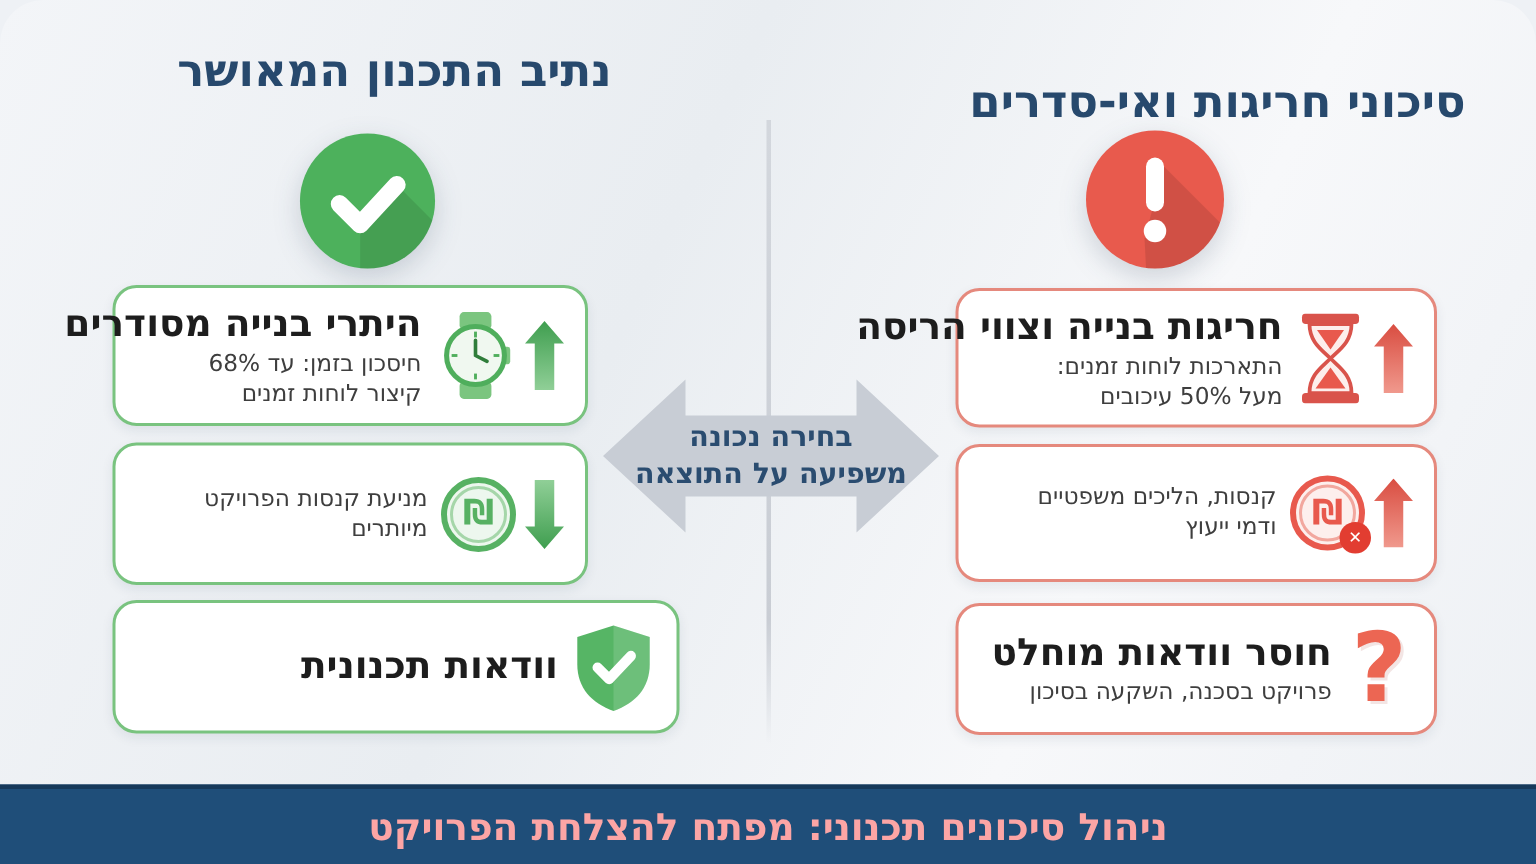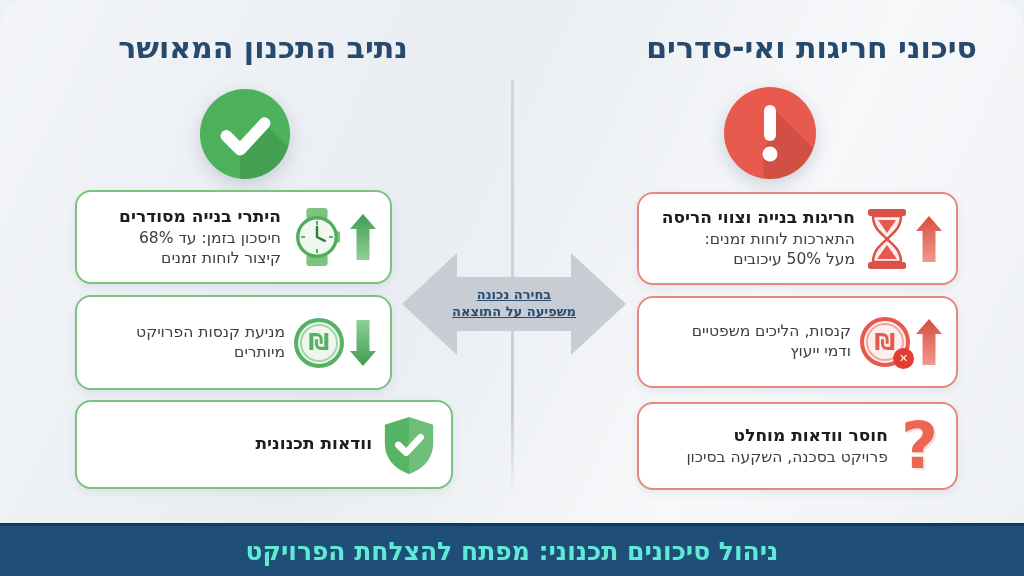--- a/index.html
+++ b/index.html
@@ -27,21 +27,21 @@
     position:absolute;box-sizing:border-box;
     background:#ffffff;border-radius:16px;
     display:flex;align-items:center;gap:9px;
     padding:10px 14px;
     box-shadow:0 3px 8px rgba(30,50,80,0.08);
   }
   .card.green{border:2px solid #79c37f;}
   .card.red{border:2px solid #e5897d;}
   .icons{display:flex;direction:ltr;align-items:center;gap:6px;flex:0 0 auto;}
   .ctext{flex:1;text-align:right;}
-  .ctitle{font-size:17px;font-weight:bold;color:#1d1d1d;white-space:nowrap;margin-bottom:3px;}
+  .ctitle{font-size:25px;font-weight:bold;color:#1d1d1d;white-space:nowrap;margin-bottom:3px;}
   .cbody{font-size:15.5px;color:#3e3e3e;line-height:1.28;}
   .w175{max-width:175px;}
   .w160{max-width:160px;}
   .coin{width:50px;height:50px;border-radius:50%;position:relative;
         display:flex;align-items:center;justify-content:center;box-sizing:border-box;}
   .coin.green{border:4px solid #57b163;background:#edf7ee;}
   .coin.red{border:4px solid #e8594d;background:#fdefed;}
   .coin .ring{position:absolute;inset:2px;border-radius:50%;}
   .coin.green .ring{border:2px solid #a5d6a9;}
   .coin.red .ring{border:2px solid #f2a79e;}
@@ -53,36 +53,36 @@
     background:#e23d31;color:#fff;display:flex;align-items:center;justify-content:center;
     font-size:11px;font-weight:bold;
   }
   .qmark{font-size:64px;font-weight:bold;color:#ec6653;line-height:1;
          text-shadow:2px 2px 0 rgba(160,40,30,0.12);padding:0 4px;}
   .center-arrow{position:absolute;left:402px;top:252px;width:224px;height:104px;}
   .center-arrow svg{position:absolute;left:0;top:0;}
   .arrow-text{
     position:absolute;inset:0;display:flex;flex-direction:column;
     align-items:center;justify-content:center;
-    font-size:13px;font-weight:bold;color:#2a4c70;line-height:1.3;text-align:center;text-decoration:underline;
+    font-size:19px;font-weight:bold;color:#2a4c70;line-height:1.3;text-align:center;
   }
   .footer{
     position:absolute;left:0;top:523px;width:1024px;height:53px;
     background:#1f4e79;border-top:3px solid #16395a;box-sizing:border-box;
     display:flex;align-items:center;justify-content:center;
   }
-  .footer-text{color:#5eead4;font-size:25px;font-weight:bold;}
+  .footer-text{color:#fca5a5;font-size:25px;font-weight:bold;}
 </style>
 </head>
 <body>
 
 <div class="stage">
 
   <div class="col-title" style="left:103px;width:320px;">נתיב התכנון המאושר</div>
-  <div class="col-title" style="left:657px;width:320px;">סיכוני חריגות ואי-סדרים</div>
+  <div class="col-title" style="left:657px;width:320px;margin-top:21px;">סיכוני חריגות ואי-סדרים</div>
 
   <div class="big-badge" style="left:198px;top:87px;">
     <svg width="94" height="94" viewBox="0 0 96 96">
       <defs>
           <clipPath id="clipG">
             <circle cx="48" cy="48" r="46"></circle>
           </clipPath>
         </defs>
       <circle cx="48" cy="48" r="46" fill="#4db15c"></circle>
       <g clip-path="url(#clipG)">

